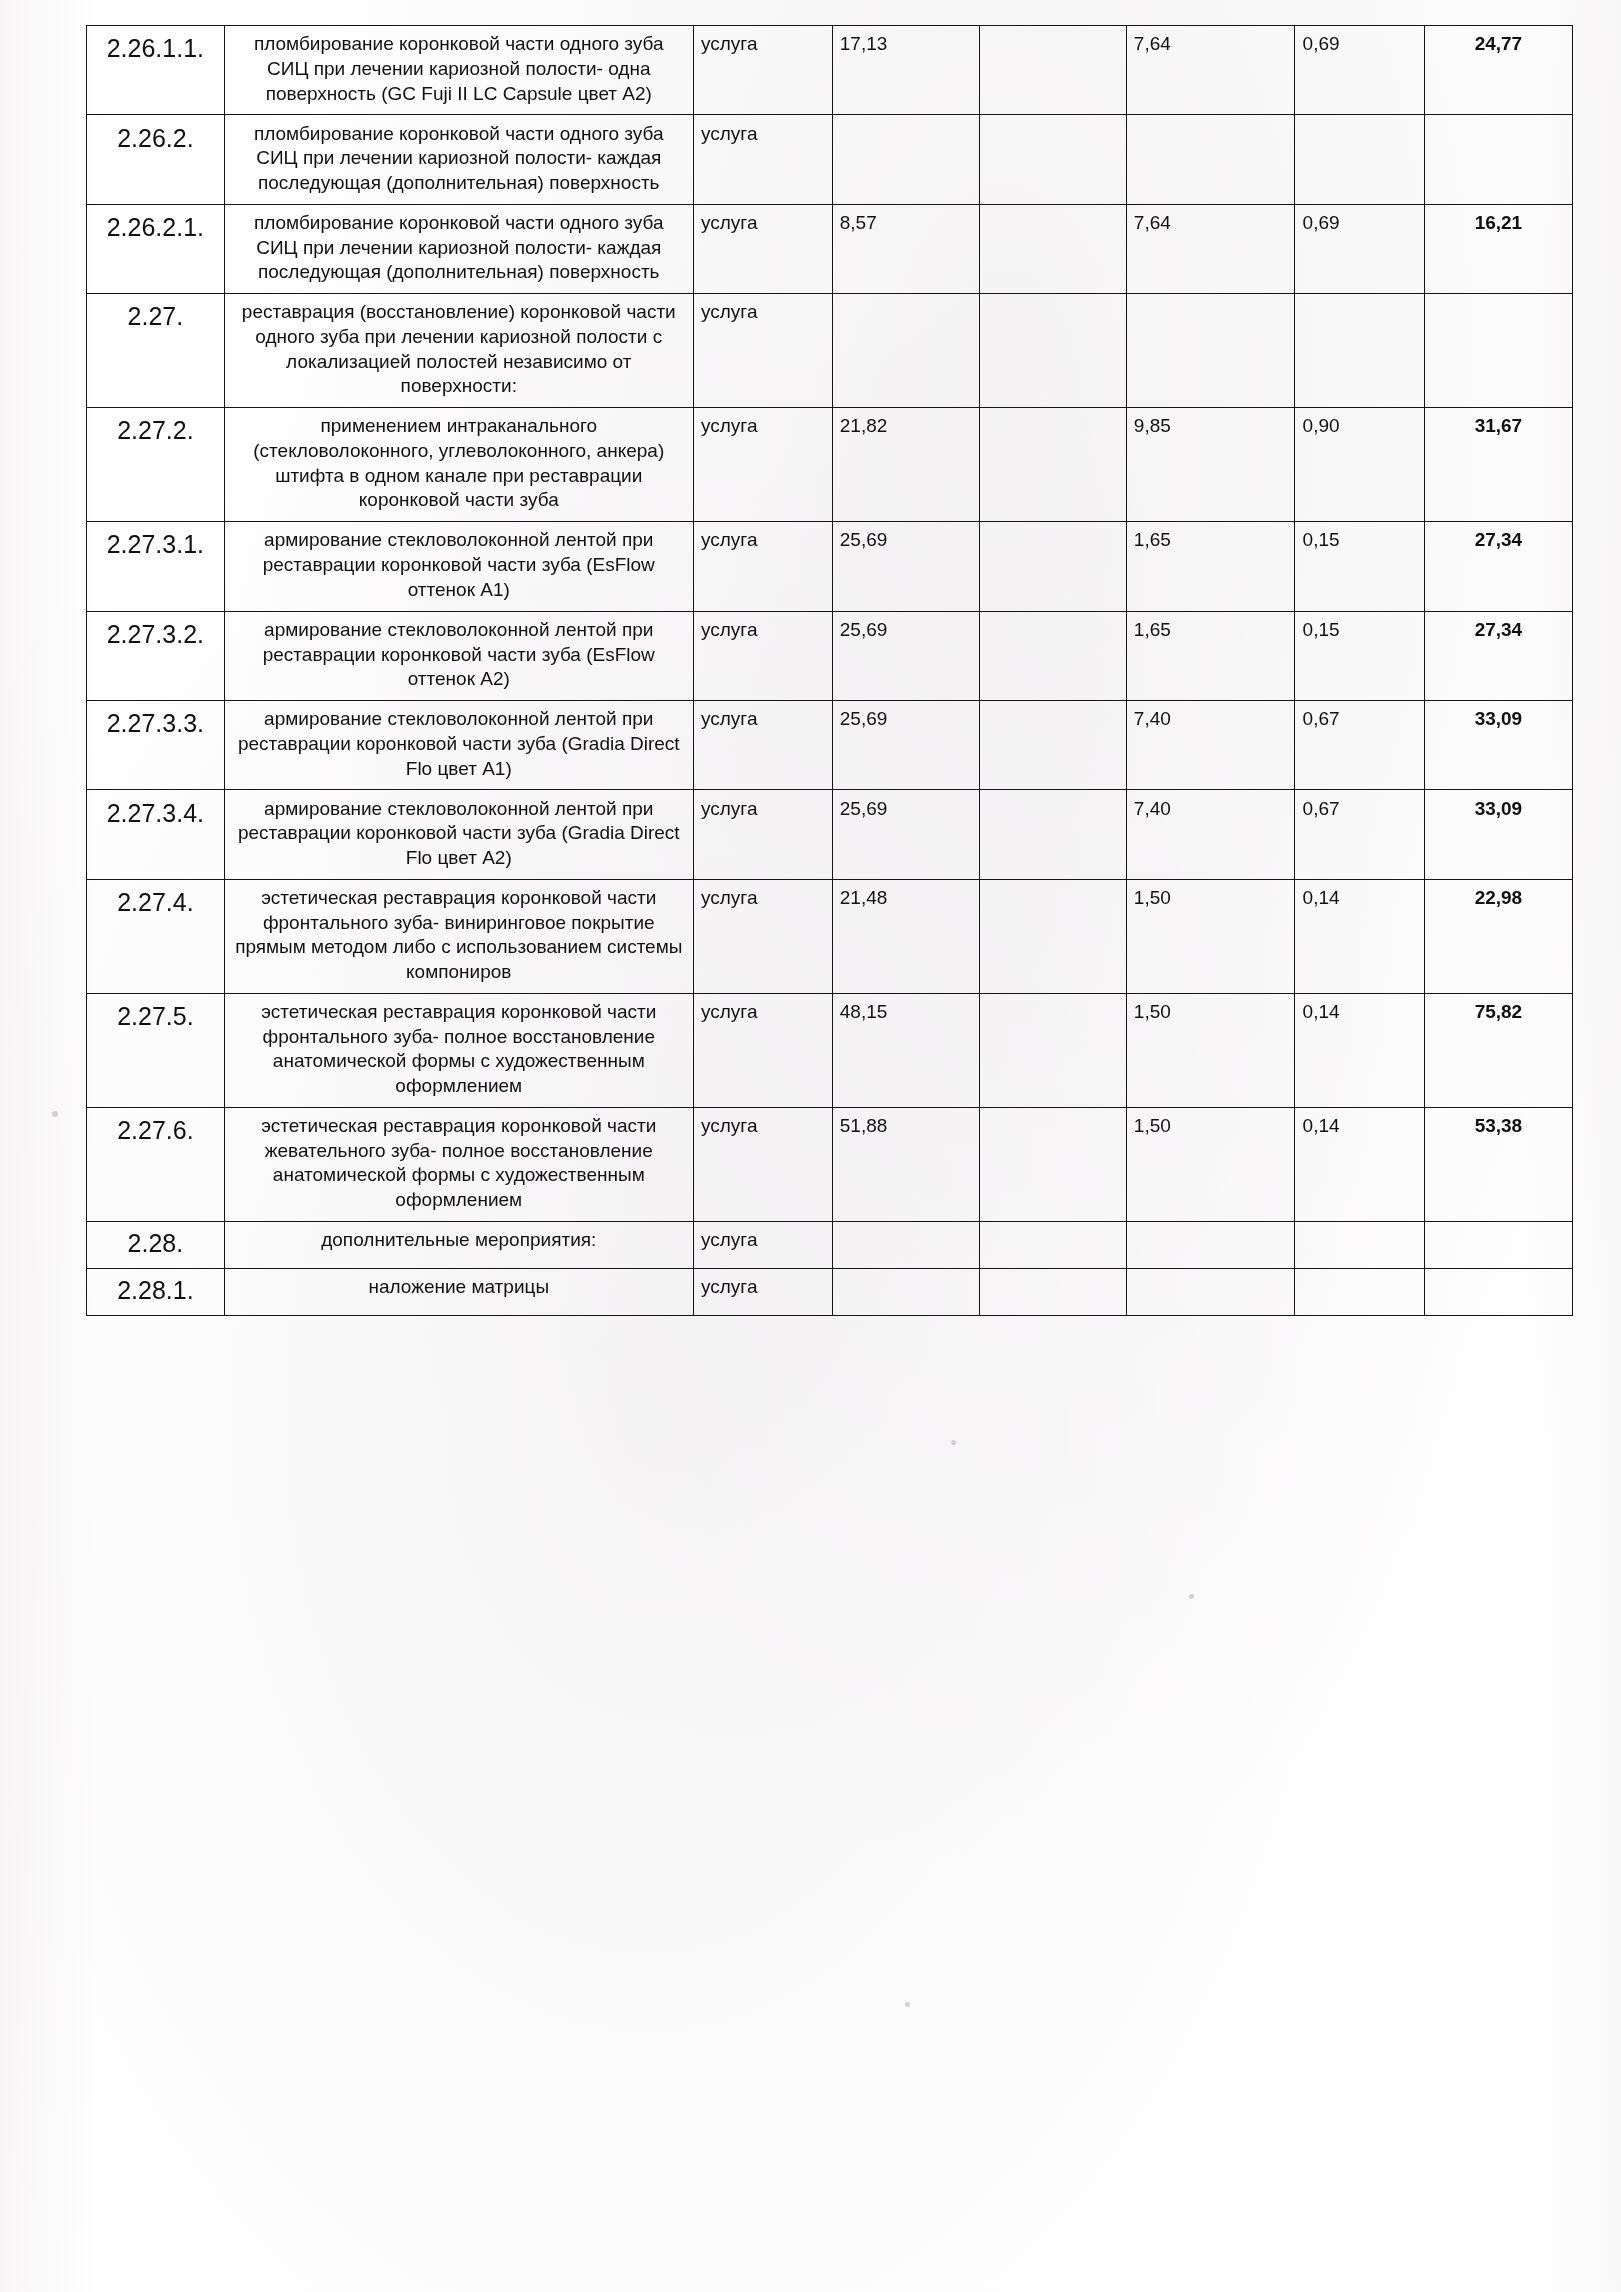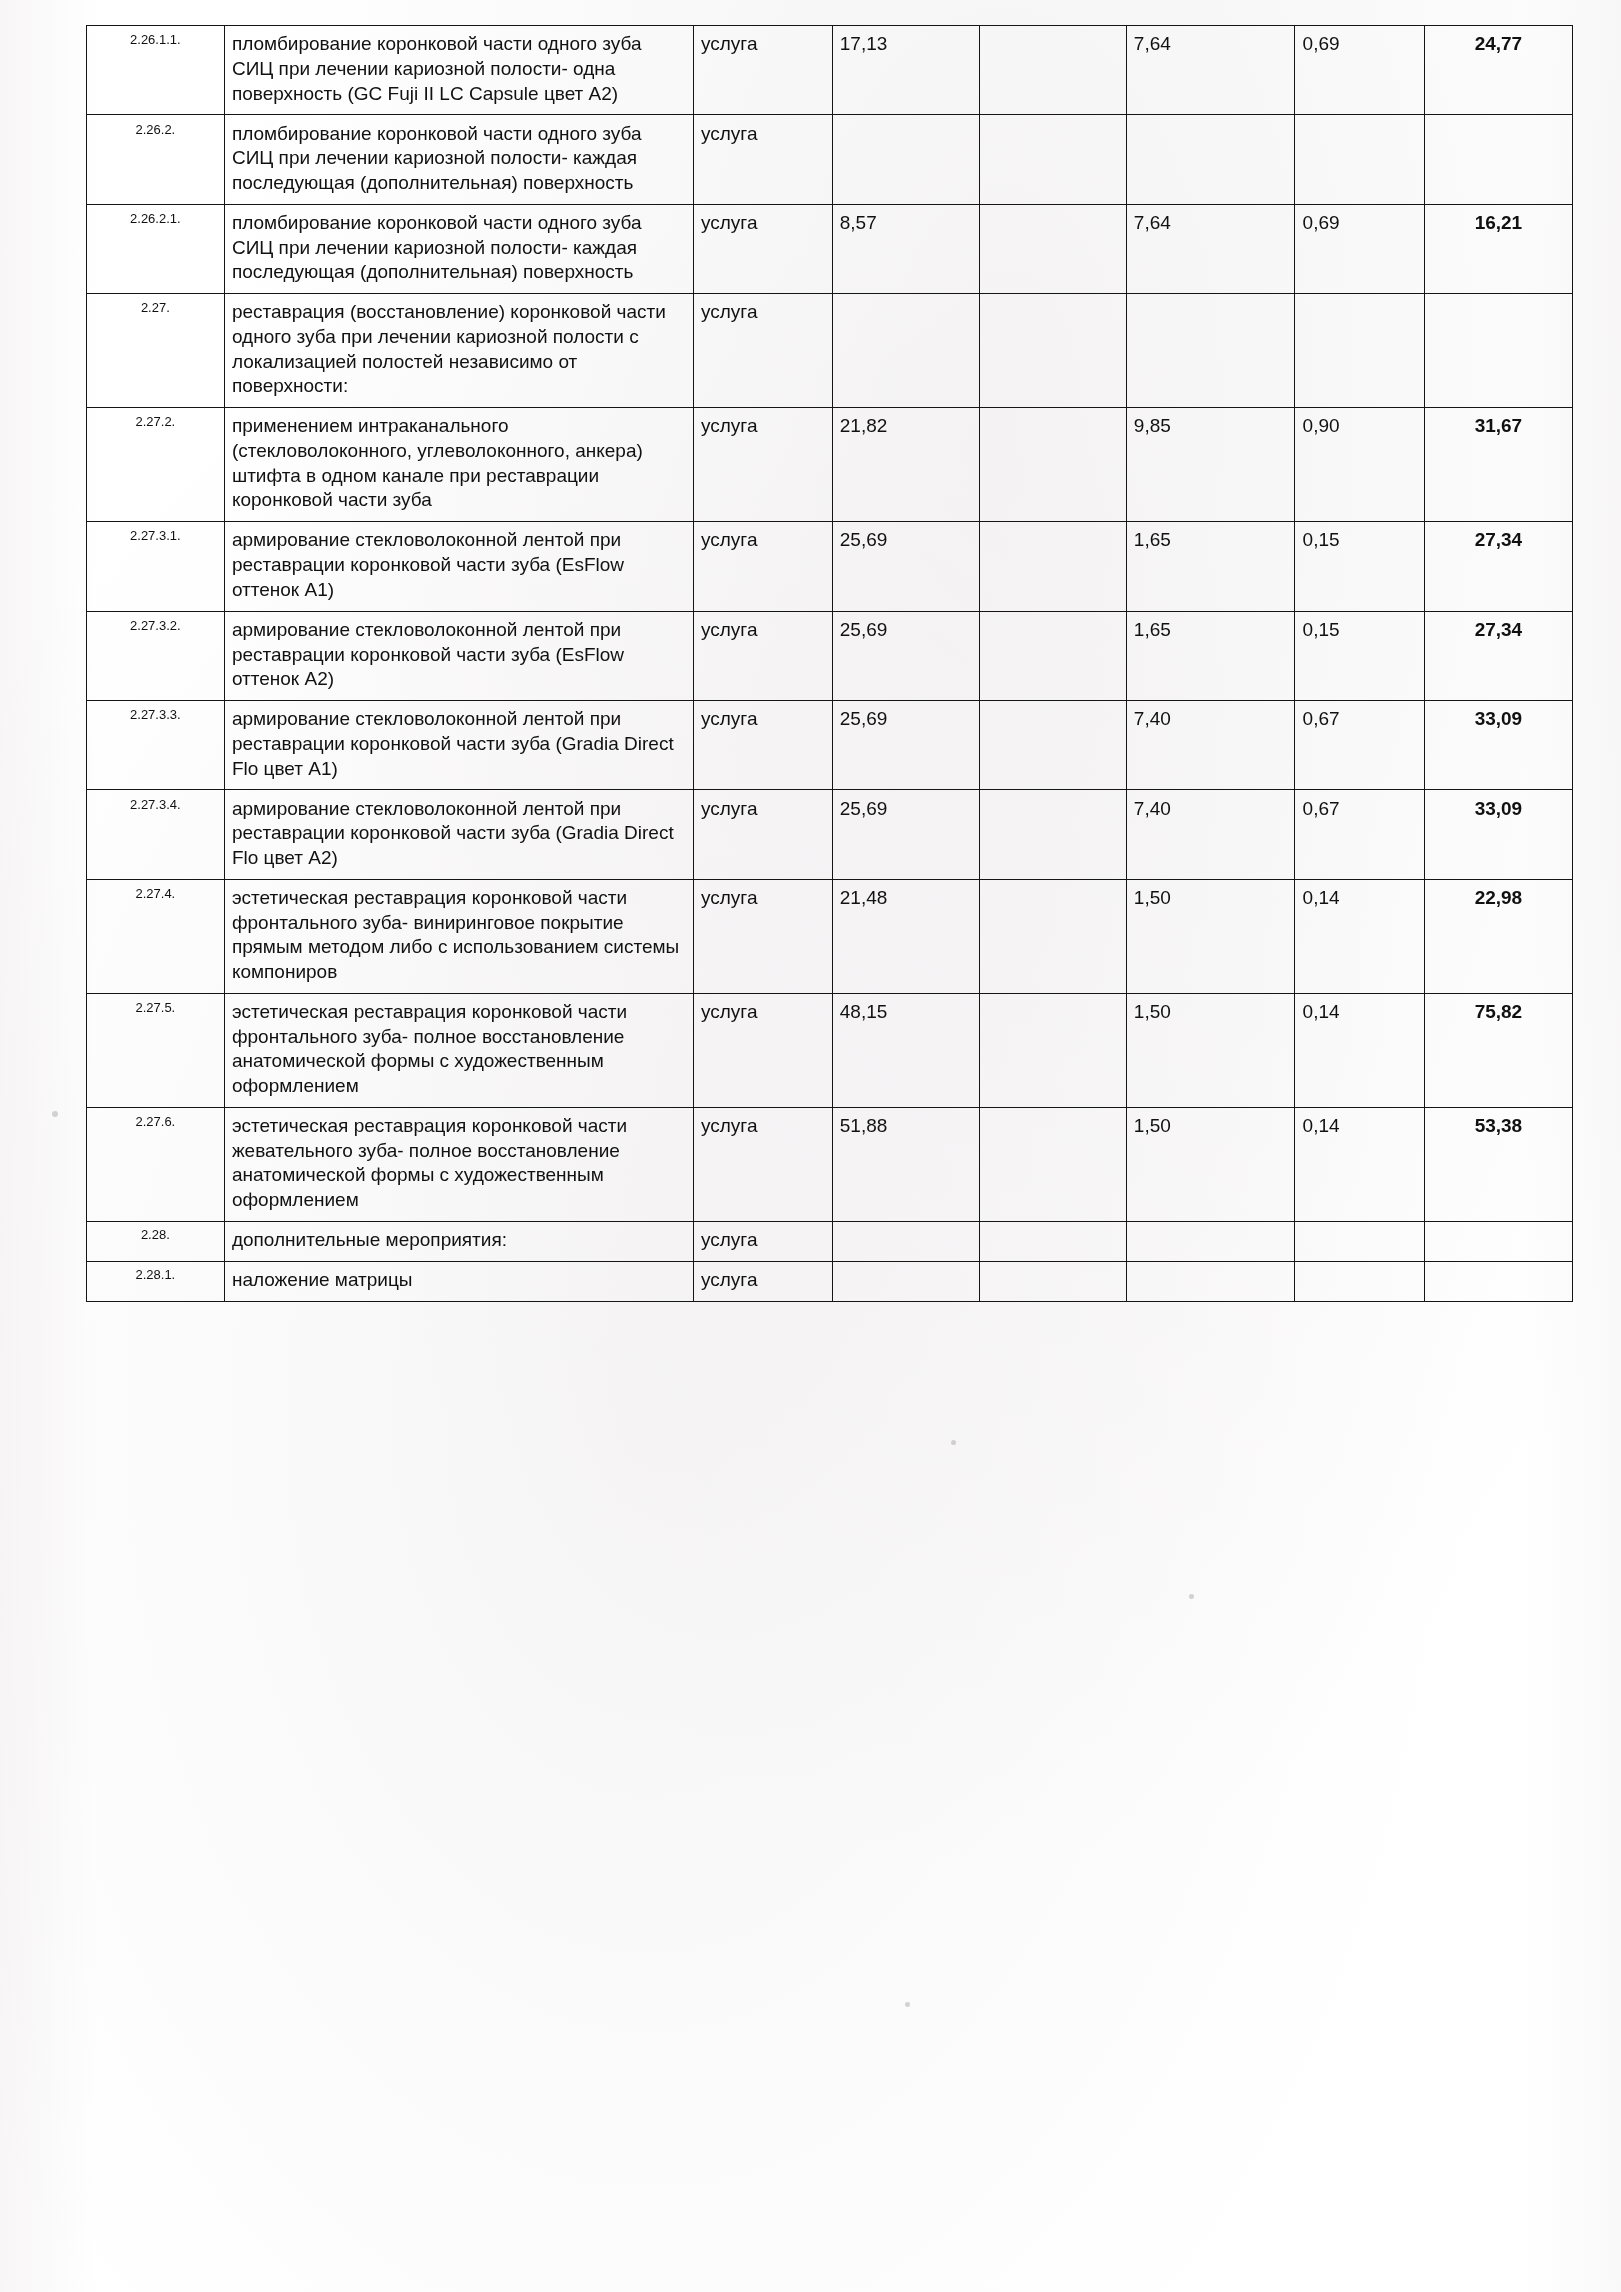--- a/index.html
+++ b/index.html
@@ -50,26 +50,26 @@
   col.c-name   { width: 453px; }
   col.c-unit   { width: 134px; }
   col.c-p1     { width: 142px; }
   col.c-p2     { width: 142px; }
   col.c-p3     { width: 163px; }
   col.c-p4     { width: 125px; }
   col.c-total  { width: 143px; }
 
   .cell-code {
     text-align: center;
-    font-size: 13px;
+    font-size: 25px;
     padding-top: 7.2px;
     margin-left: 20px;
   }
   .cell-name {
-    text-align: left;
+    text-align: center;
     padding-left: 9px;
   }
   .cell-unit {
     text-align: left;
     padding-left: 12.5px;
   }
   .cell-num {
     text-align: left;
     padding-right: 10.7px;
   }

